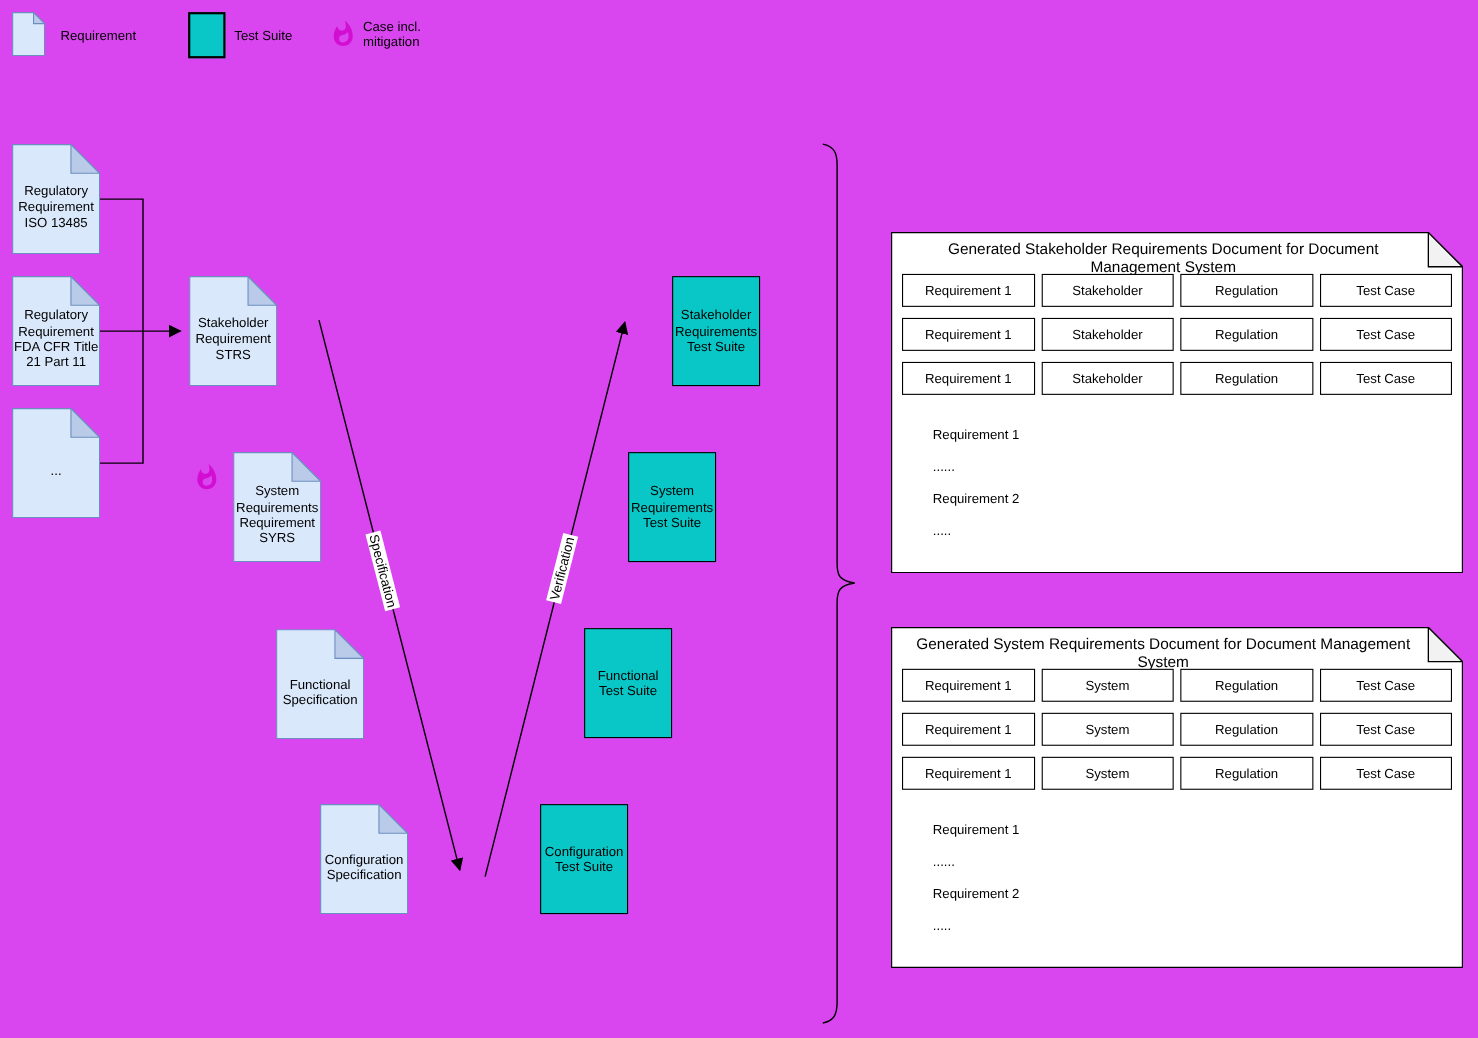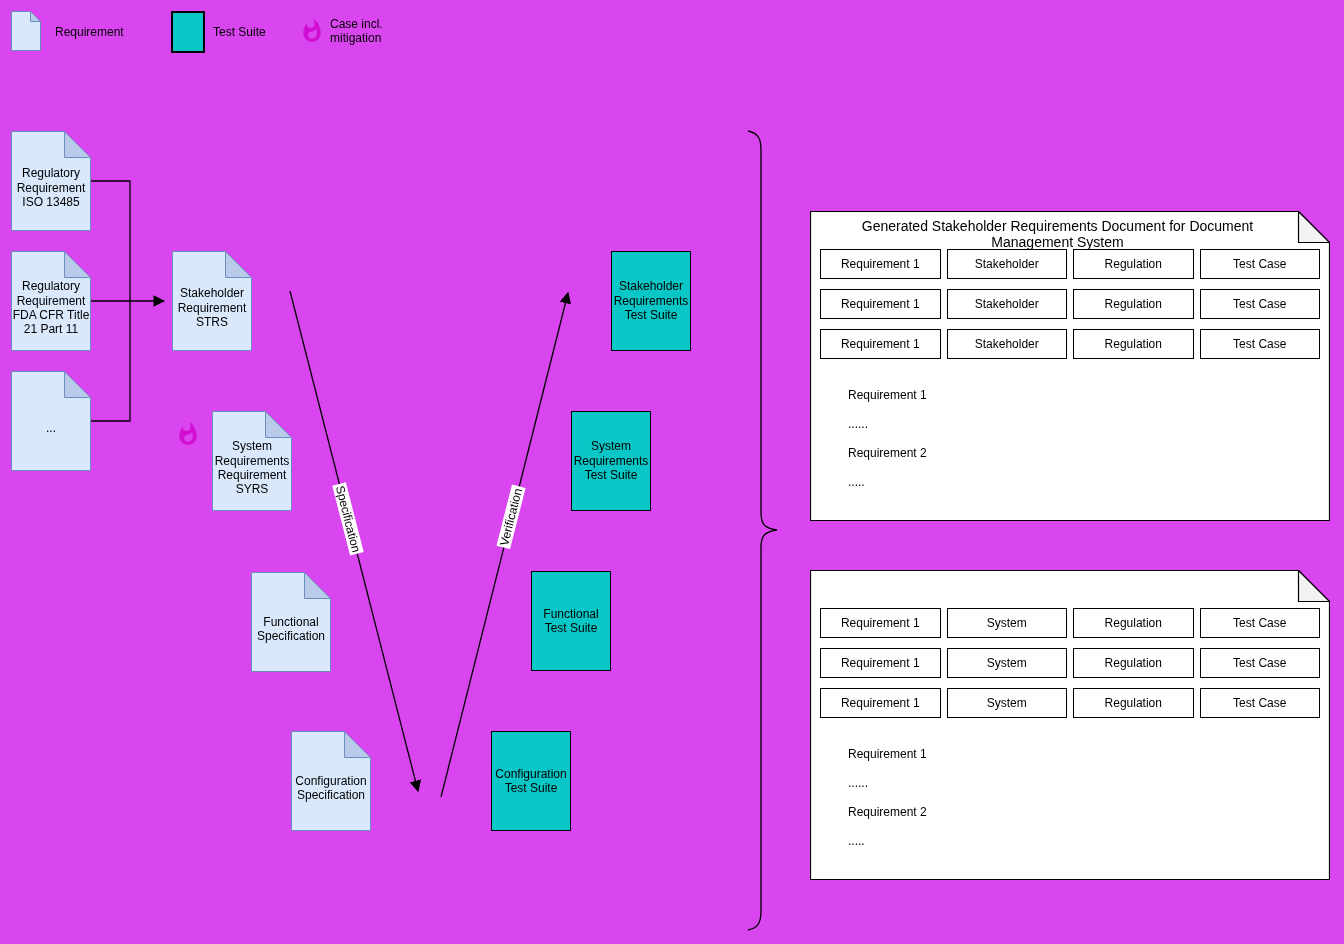--- a/index.html
+++ b/index.html
@@ -223,20 +223,21 @@
       <div>Requirement 2</div>
       <div>.....</div>
     </div>
   </div>
 
   <div class="panel" style="left:810px;top:570px">
     <svg class="panel-shape" width="520" height="310" viewBox="0 0 520 310">
       <path class="panel-body" d="M0.5,0.5 L488.5,0.5 L519.5,31.5 L519.5,309.5 L0.5,309.5 Z"></path>
       <path class="panel-fold" d="M488.5,0.5 L488.5,31.5 L519.5,31.5 Z"></path>
     </svg>
+    <div class="panel-title">Generated System Requirements Document for Document Management System</div>
     <div class="panel-rows">
       <div class="panel-row">
         <div class="panel-cell">Requirement 1</div>
         <div class="panel-cell">System</div>
         <div class="panel-cell">Regulation</div>
         <div class="panel-cell">Test Case</div>
       </div>
       <div class="panel-row">
         <div class="panel-cell">Requirement 1</div>
         <div class="panel-cell">System</div>

